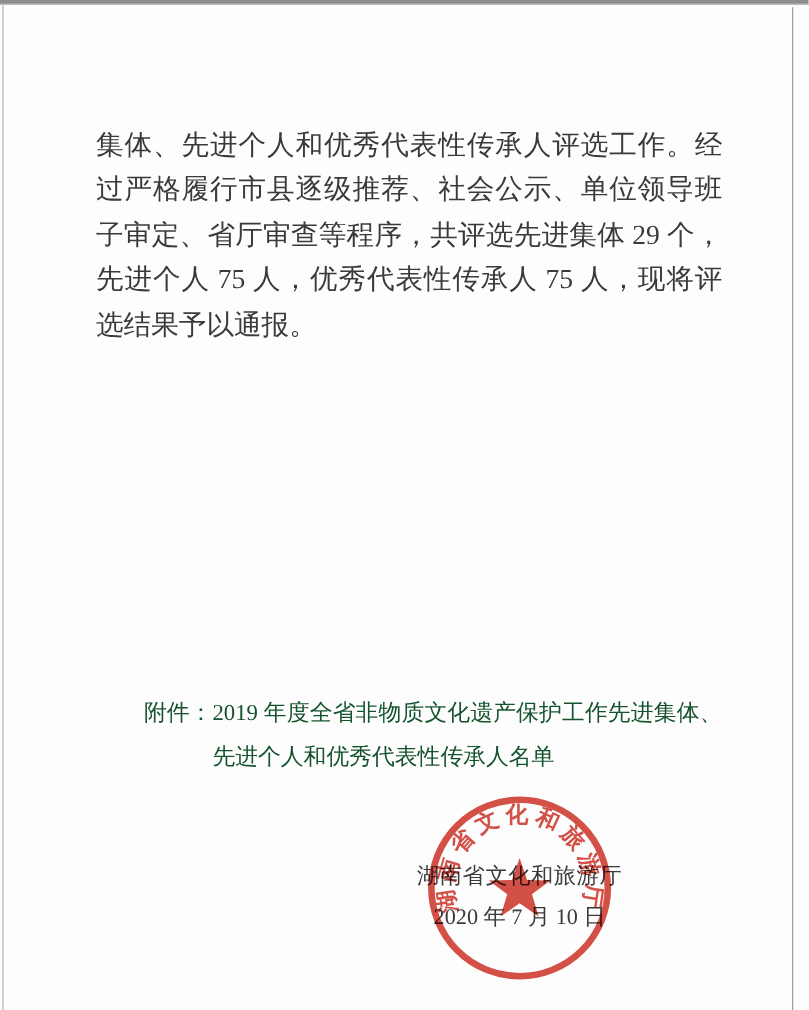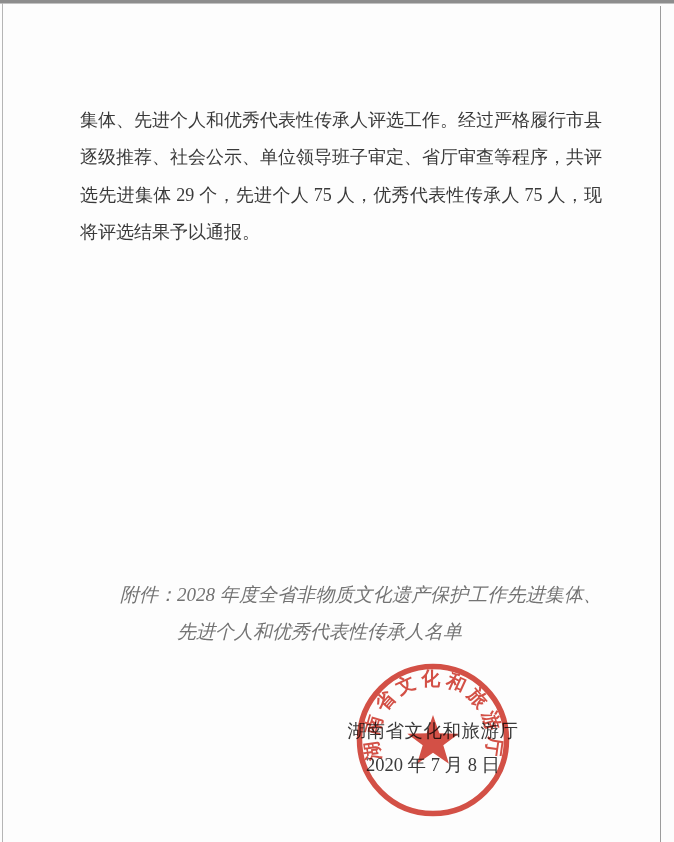--- a/index.html
+++ b/index.html
@@ -34,43 +34,42 @@
     left: 660px; top: 6px;
     width: 1px; height: 836px;
     background: #9c9c9c;
   }
   
   .body-text {
     position: absolute;
     left: 80px;
     top: 102px;
     width: 522px;
-    font-size: 18px;
+    font-size: 23px;
     line-height: 37.4px;
     color: #3a3a3a;
     text-align: justify;
   }
   .body-text p {
     margin: 0;
     padding: 0;
   }
   .body-text p.indent {
     text-indent: 2em;
   }
   
   .attachment {
     position: absolute;
     left: 120px;
     top: 576px;
     width: 482px;
     display: flex;
     font-size: 19px;
     line-height: 37.4px;
-    color: #737373;
-    font-style: italic;
+    color: #14532d;
   }
   .att-label {
     flex: 0 0 auto;
     white-space: nowrap;
   }
   .att-text {
     flex: 1 1 auto;
     text-align: justify;
   }
   
@@ -116,26 +115,26 @@
   <div class="edge-top"></div>
   <div class="edge-left"></div>
   <div class="edge-right"></div>
 
   <div class="body-text">
     <p>集体、先进个人和优秀代表性传承人评选工作。经过严格履行市县逐级推荐、社会公示、单位领导班子审定、省厅审查等程序，共评选先进集体 29 个，先进个人 75 人，优秀代表性传承人 75 人，现将评选结果予以通报。</p>
   </div>
 
   <div class="attachment">
     <span class="att-label">附件：</span>
-    <span class="att-text">2028 年度全省非物质文化遗产保护工作先进集体、先进个人和优秀代表性传承人名单</span>
+    <span class="att-text">2019 年度全省非物质文化遗产保护工作先进集体、先进个人和优秀代表性传承人名单</span>
   </div>
 
   <div class="signature">
     <div class="authority">湖南省文化和旅游厅</div>
-    <div class="date">2020 年 7 月 8 日</div>
+    <div class="date">2020 年 7 月 10 日</div>
   </div>
 
   <svg class="seal" viewBox="0 0 674 842" xmlns="http://www.w3.org/2000/svg">
 
     <circle cx="433" cy="740" r="73.5" fill="none" stroke-width="5.5" stroke="#cf382c"></circle>
 
     <polygon points="433,715 439.3,733.3 458.7,733.7 443.3,745.3 448.9,763.8 433,752.8 417.1,763.8 422.7,745.3 407.3,733.7 426.7,733.3" fill="#cf382c"></polygon>
 
     <defs>
       <path id="sealArc" d="M 381.3 758.8 A 55 55 0 1 1 484.7 758.8" fill="none"></path>

